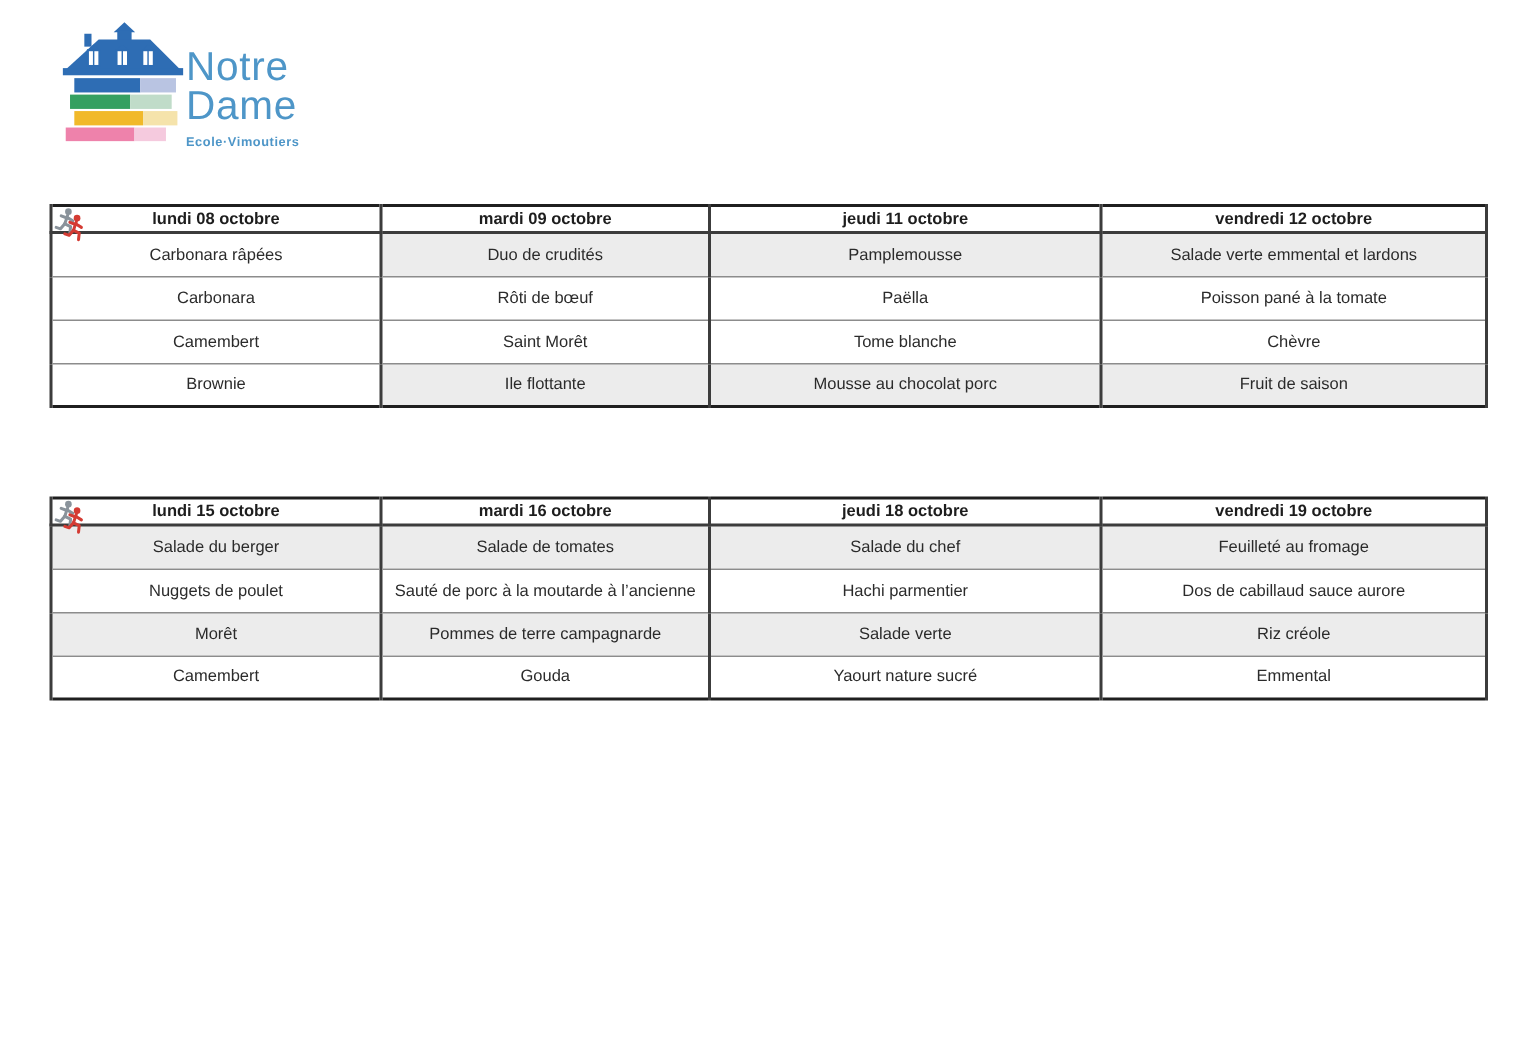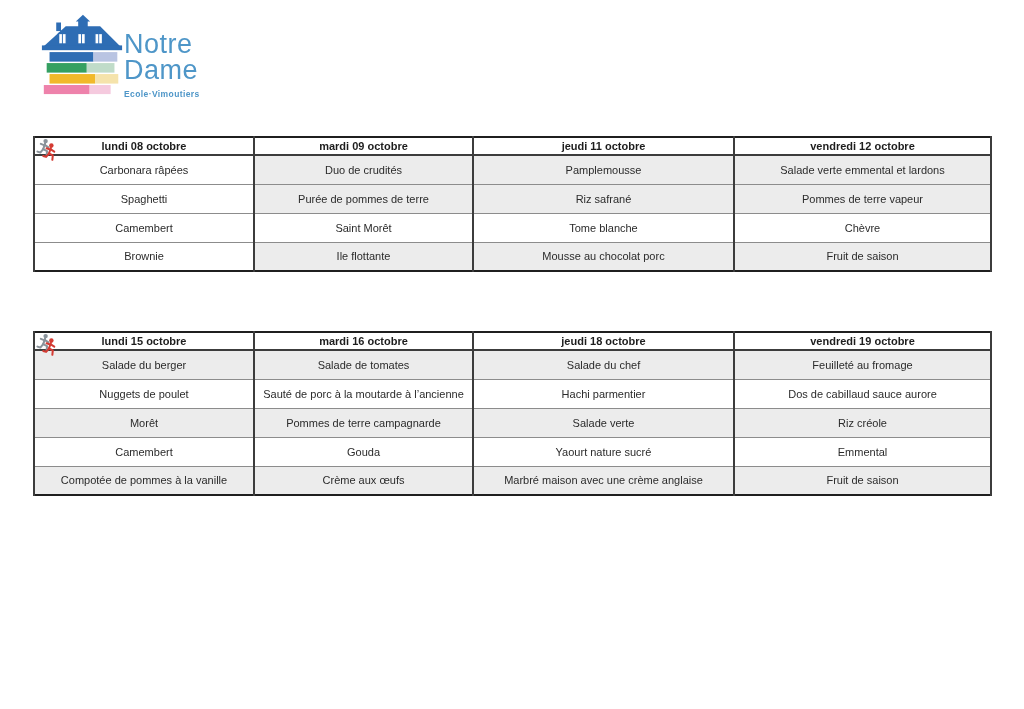--- a/index.html
+++ b/index.html
@@ -176,24 +176,24 @@
         </tr>
       </thead>
       <tbody>
         <tr>
           <td>Carbonara râpées</td>
           <td class="shaded">Duo de crudités</td>
           <td class="shaded">Pamplemousse</td>
           <td class="shaded">Salade verte emmental et lardons</td>
         </tr>
         <tr>
-          <td>Spaghetti</td>
-          <td class="shaded">Purée de pommes de terre</td>
-          <td class="shaded">Riz safrané</td>
-          <td class="shaded">Pommes de terre vapeur</td>
+          <td>Carbonara</td>
+          <td>Rôti de bœuf</td>
+          <td>Paëlla</td>
+          <td>Poisson pané à la tomate</td>
         </tr>
         <tr>
           <td>Camembert</td>
           <td>Saint Morêt</td>
           <td>Tome blanche</td>
           <td>Chèvre</td>
         </tr>
         <tr>
           <td>Brownie</td>
           <td class="shaded">Ile flottante</td>
@@ -256,21 +256,15 @@
           <td class="shaded">Pommes de terre campagnarde</td>
           <td class="shaded">Salade verte</td>
           <td class="shaded">Riz créole</td>
         </tr>
         <tr>
           <td>Camembert</td>
           <td>Gouda</td>
           <td>Yaourt nature sucré</td>
           <td>Emmental</td>
         </tr>
-        <tr>
-          <td class="shaded">Compotée de pommes à la vanille</td>
-          <td class="shaded">Crème aux œufs</td>
-          <td class="shaded">Marbré maison avec une crème anglaise</td>
-          <td class="shaded">Fruit de saison</td>
-        </tr>
       </tbody>
     </table>
 </div>
 
 </body></html>

